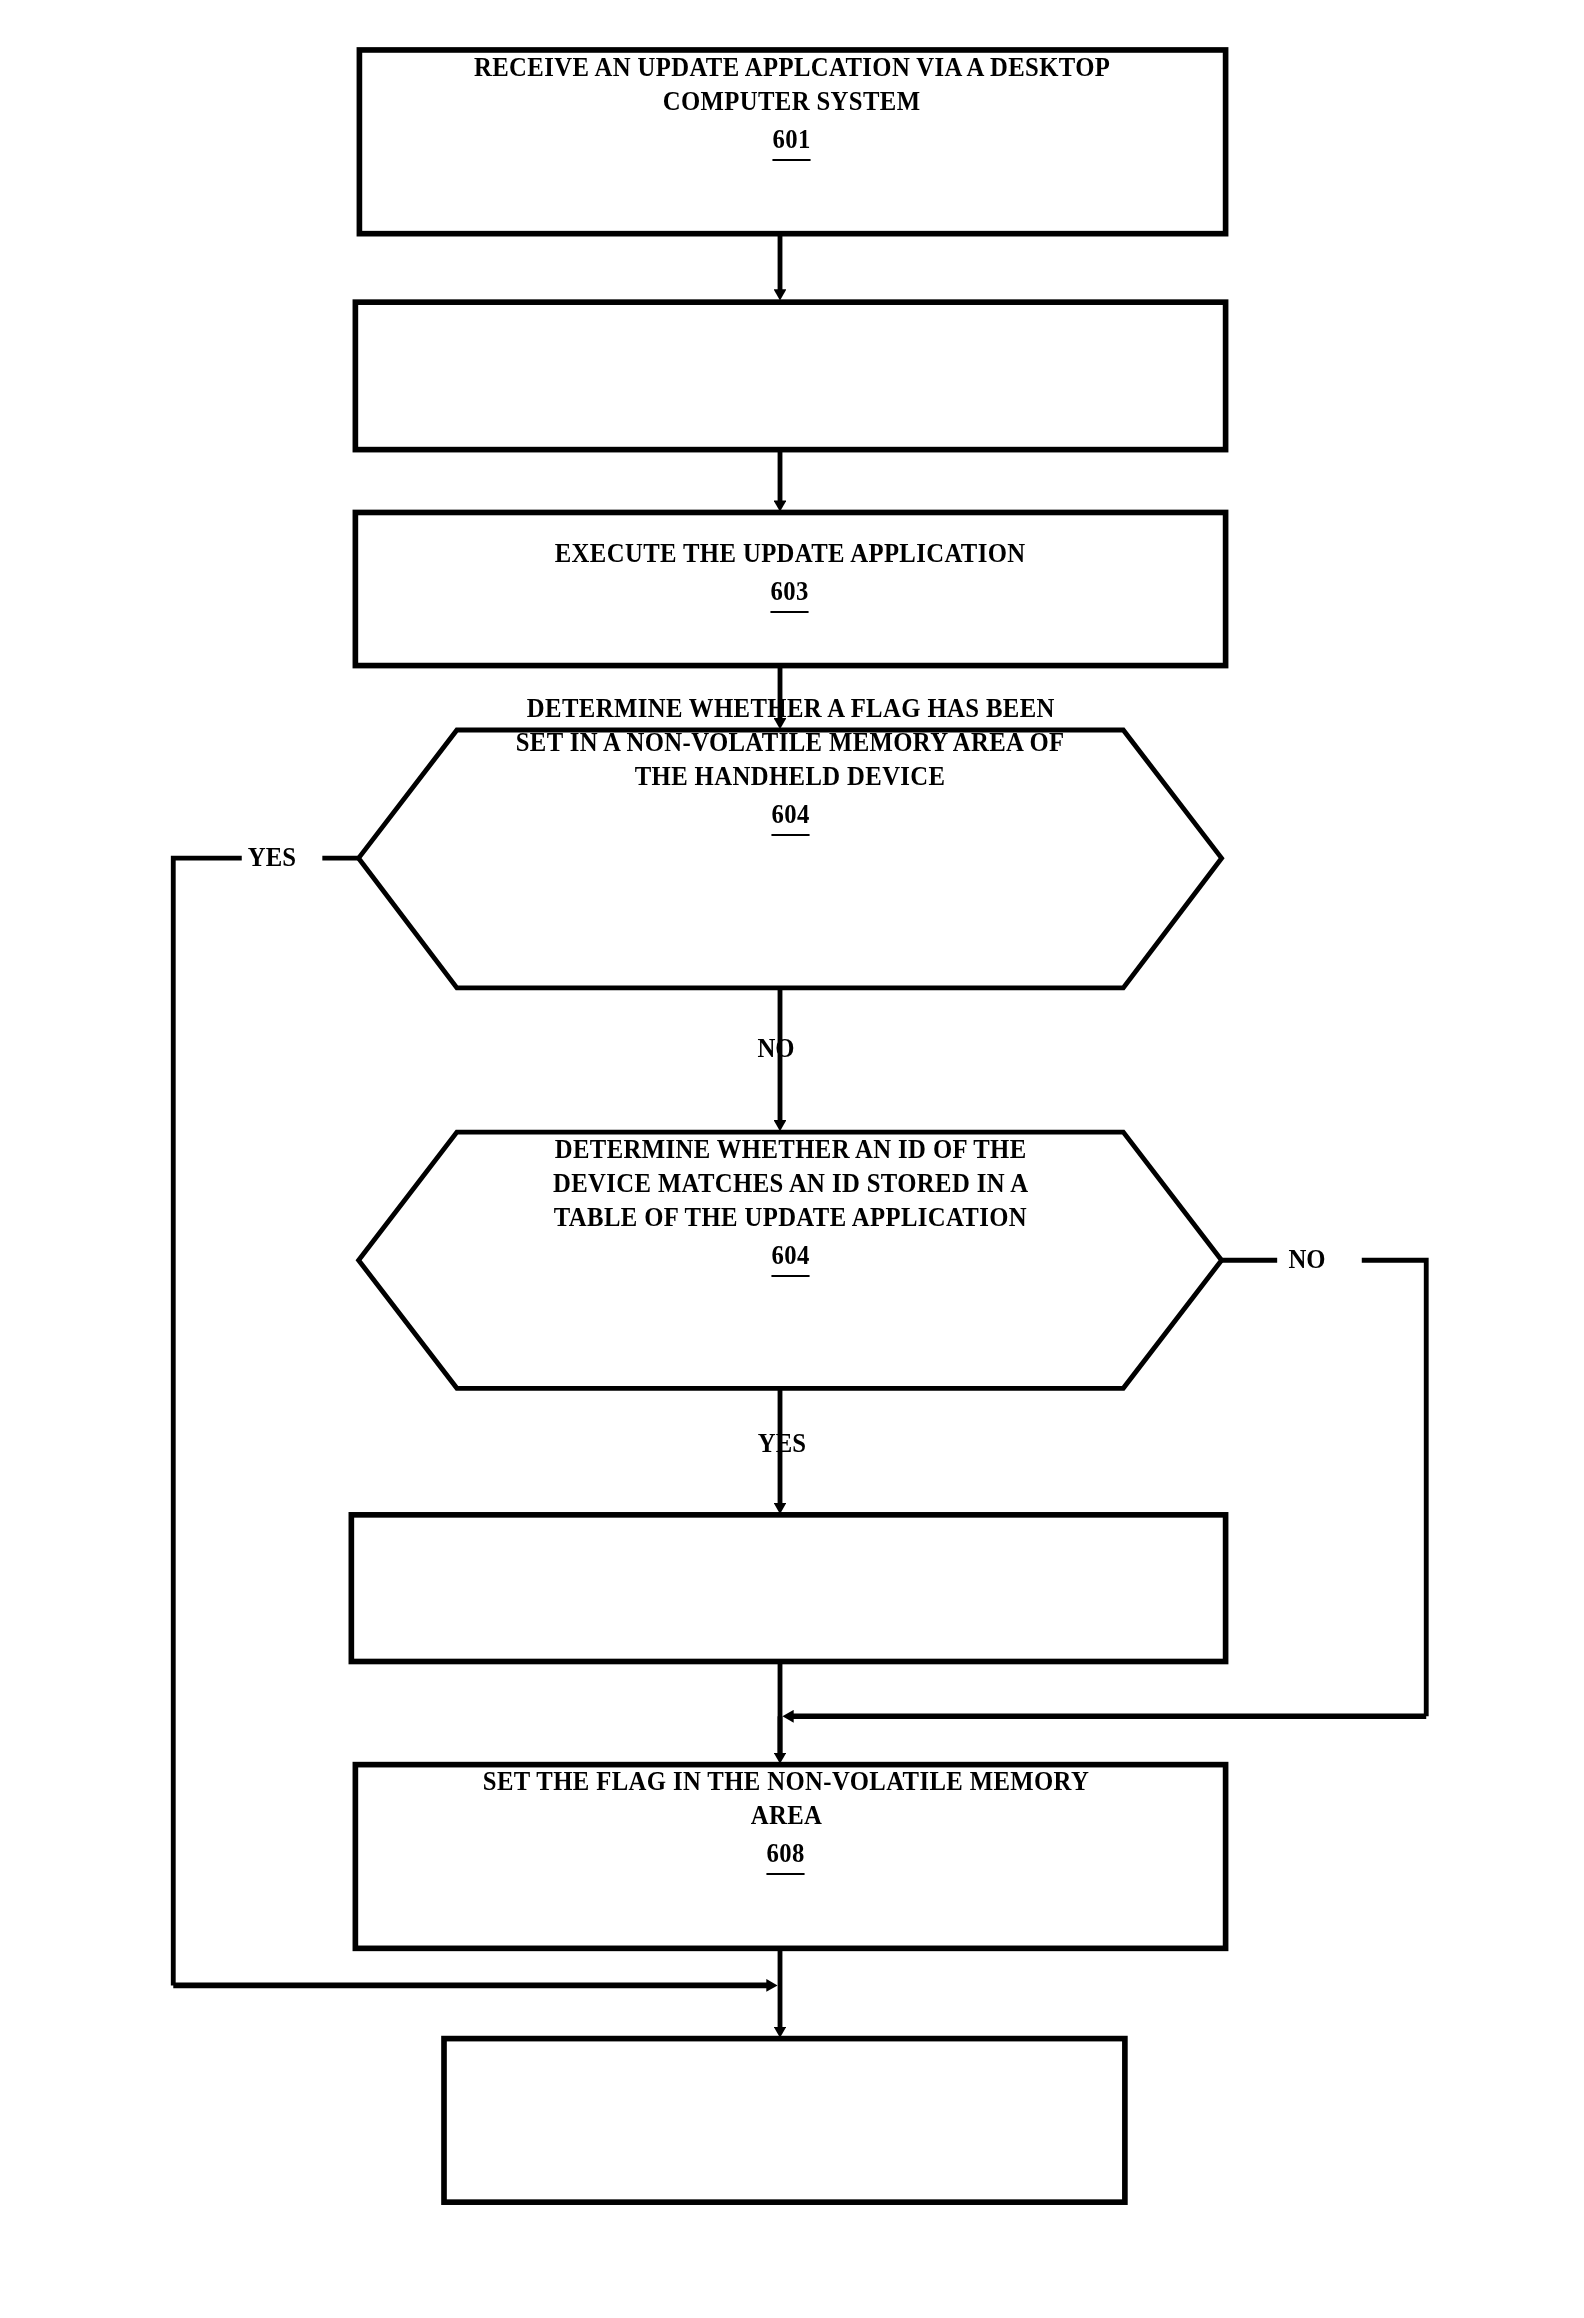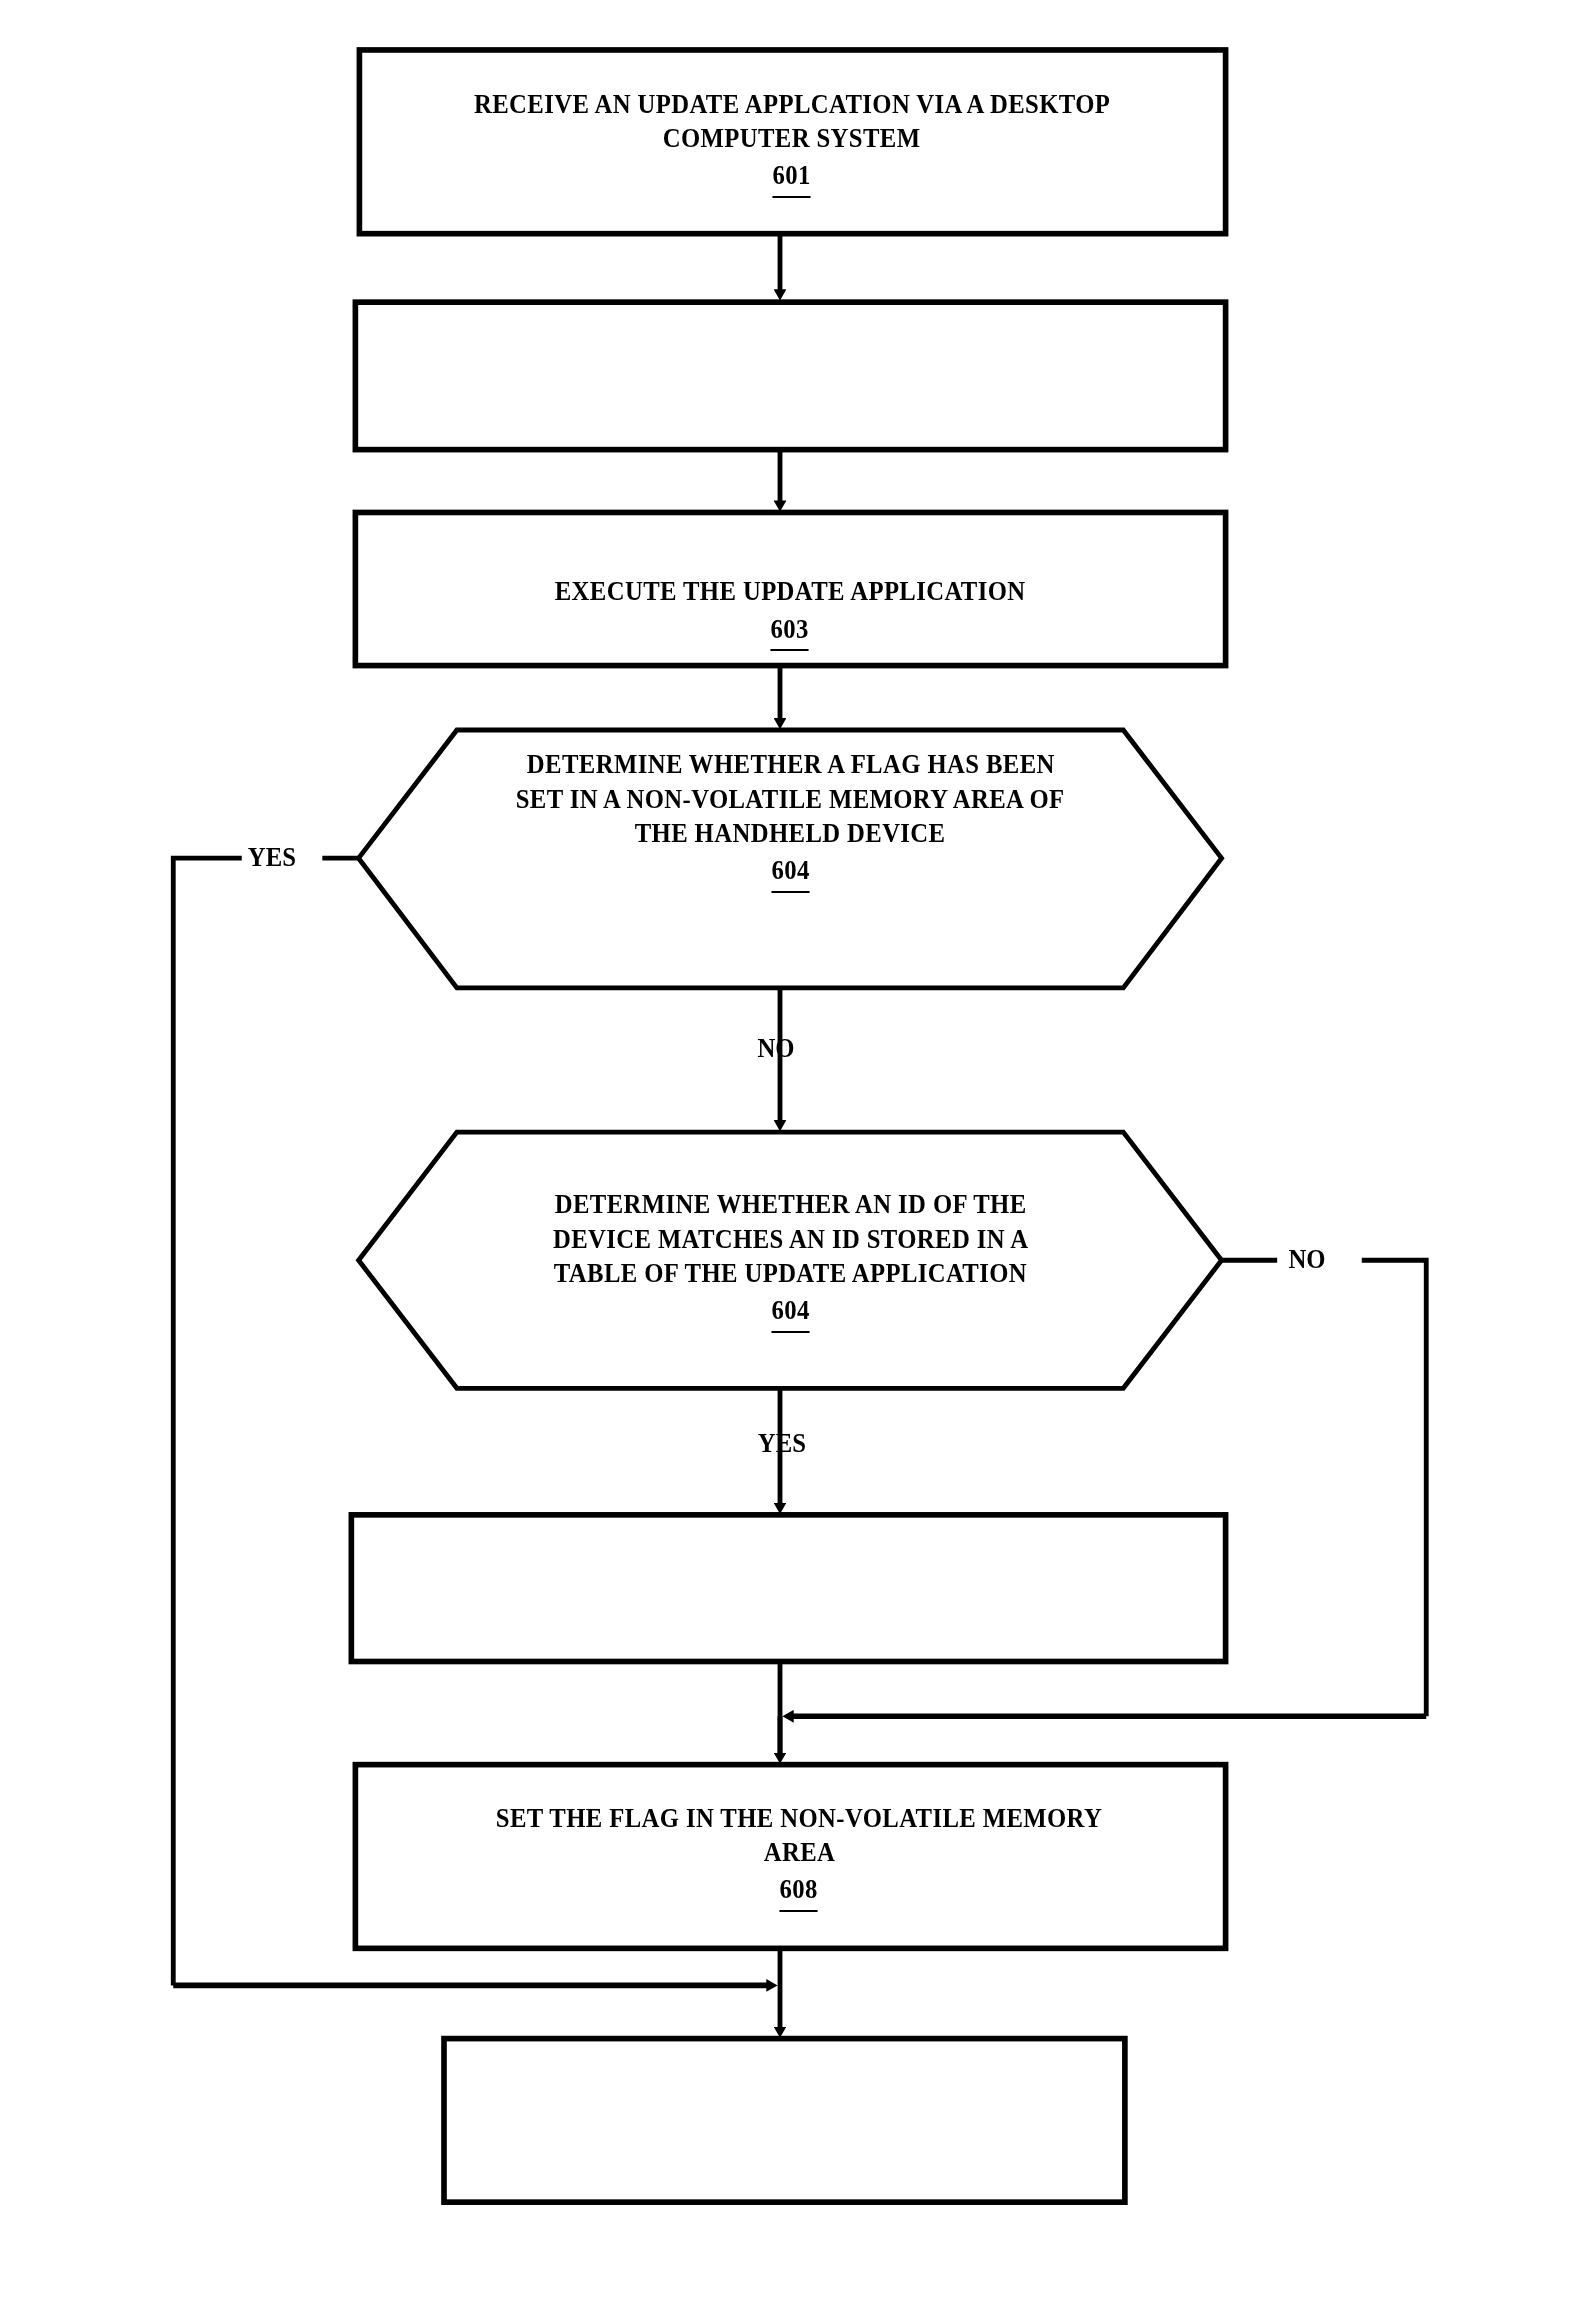--- a/index.html
+++ b/index.html
@@ -23,21 +23,20 @@
     top: 0;
     left: 0;
     width: 1585px;
     height: 2319px;
   }
   .node-text {
     position: absolute;
     display: flex;
     flex-direction: column;
     align-items: center;
-    justify-content: center;
     text-align: center;
     color: #000000;
     font-family: "Liberation Serif", "DejaVu Serif", serif;
     font-weight: bold;
     letter-spacing: 0.4px;
     pointer-events: none;
     z-index: 3;
   }
   .node-line {
     display: block;
@@ -138,21 +137,21 @@
   </div>
 
   <div class="node-text" style="left:359px; top:1132px; width:863px; height:256px;">
     <span class="node-line">DETERMINE WHETHER AN ID OF THE</span>
     <span class="node-line">DEVICE MATCHES AN ID STORED IN A</span>
     <span class="node-line">TABLE OF THE UPDATE APPLICATION</span>
     <span class="ref-num">604</span>
   </div>
 
 
-  <div class="node-text" style="left:364px; top:1764px; width:870px; height:184px;">
+  <div class="node-text" style="left:351px; top:1764px; width:870px; height:184px;">
     <span class="node-line">SET THE FLAG IN THE NON-VOLATILE MEMORY</span>
     <span class="node-line">AREA</span>
     <span class="ref-num">608</span>
   </div>
 
 
   <div class="edge-label" style="left:246px; top:844px;">YES</div>
 
   <div class="edge-label" style="left:756px; top:1035px;">NO</div>
 

